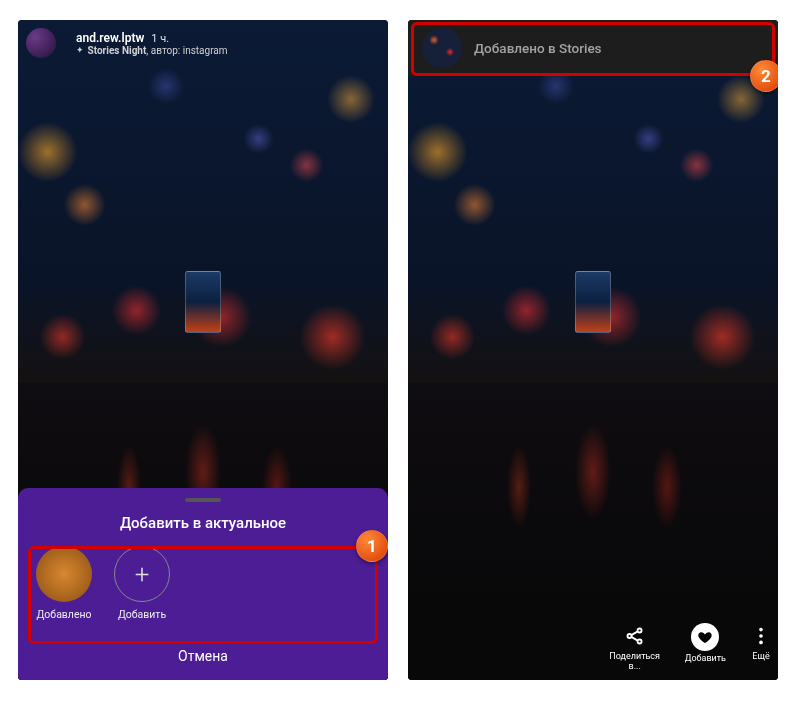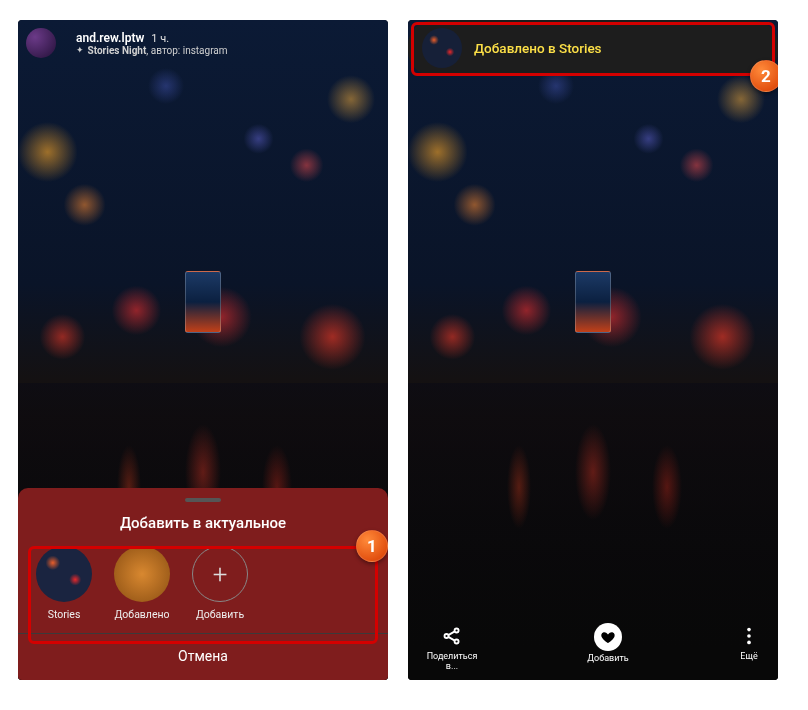--- a/index.html
+++ b/index.html
@@ -38,21 +38,21 @@
   
   .story-header { position: absolute; top: 8px; left: 8px; display: flex; align-items: center; gap: 20px; color: #fff; }
   .avatar { width: 30px; height: 30px; border-radius: 50%;
     background: radial-gradient(circle at 30% 30%, #6b3a88, #241038); }
   .story-header .txt .line1 { font-size: 12px; font-weight: 600; }
   .story-header .txt .line1 span.time { font-weight: 400; color: #e0e0e0; margin-left: 4px; font-size:11px; }
   .story-header .txt .line2 { font-size: 10px; color: #d0d0d0; display:flex; align-items:center; gap:4px; }
   .sparkle { font-size:9px; }
 
   
-  .sheet { position: absolute; left:0; right:0; bottom:0; background: #7f1d1d; border-top-left-radius: 10px; border-top-right-radius: 10px; padding: 10px 0 0; color:#fff; }
+  .sheet { position: absolute; left:0; right:0; bottom:0; background: #4c1d95; border-top-left-radius: 10px; border-top-right-radius: 10px; padding: 10px 0 0; color:#fff; }
   .grab { width: 36px; height: 4px; background:#555; border-radius:2px; margin: 0 auto 12px; }
   .sheet-title { text-align:center; font-size: 15px; font-weight:500; margin-bottom: 14px; }
   .highlight-row { display:flex; gap: 22px; padding: 0 18px 12px; }
   .hi-item { display:flex; flex-direction:column; align-items:center; gap:6px; }
   .hi-circ { width:56px; height:56px; border-radius:50%; }
   .hi-circ.stories { background:
       radial-gradient(circle 12px at 30% 30%, rgba(255,100,40,0.9), transparent 60%),
       radial-gradient(circle 10px at 70% 60%, rgba(255,40,40,0.9), transparent 60%),
       #1a2440; }
   .hi-circ.actual { background:
@@ -61,32 +61,32 @@
   .hi-label { font-size:10.5px; color:#eee; }
   .cancel { text-align:center; font-size:14px; padding: 14px 12px 16px; border-top:1px solid #3a3a3a; }
 
   
   .anno { position:absolute; border:3px solid #d40000; border-radius:6px; pointer-events:none; }
   .anno1 { left:10px; right:10px; top:526px; height:98px; }
   .badge { position:absolute; width:32px; height:32px; border-radius:50%; background: radial-gradient(circle at 35% 30%, #ff8a3a, #d73a00); color:#fff; font-weight:700; font-size:17px; display:flex; align-items:center; justify-content:center; border:1px solid #fff2; box-shadow:0 2px 4px rgba(0,0,0,0.4); z-index:50; }
   .badge1 { top:510px; right:0px; }
 
   
-  .toast-bar { position:absolute; top:0; left:0; right:0; height:56px; background:#1d1d1d; display:flex; align-items:center; gap:12px; padding:0 14px; color:#fde047;border-radius:25px; }
+  .toast-bar { position:absolute; top:0; left:0; right:0; height:56px; background:#1d1d1d; display:flex; align-items:center; gap:12px; padding:0 14px; color:#a3a3a3; }
   .toast-thumb { width:40px; height:40px; border-radius:50%;
     background:
       radial-gradient(circle 8px at 30% 30%, rgba(255,100,40,0.9), transparent 60%),
       radial-gradient(circle 7px at 70% 60%, rgba(255,40,40,0.9), transparent 60%),
       #162038; }
   .toast-text { font-size:13.5px; font-weight:500; }
   .anno2 { left:3px; right:3px; top:2px; height:54px; }
   .badge2 { top:40px; right:-4px; }
 
   
-  .action-row { position:absolute; bottom:8px; left:0; right:0; display:flex; justify-content:space-between; padding: 0 16px; color:#fff; }
+  .action-row { position:absolute; bottom:8px; left:0; right:0; display:flex; justify-content:flex-end; gap:22px; padding: 0 4px; color:#fff; }
   .action { display:flex; flex-direction:column; align-items:center; gap:3px; }
   .action .ic { width:26px; height:26px; display:flex; align-items:center; justify-content:center; }
   .action .ic svg { width:22px; height:22px; }
   .action .ic.heart { width:28px; height:28px; border-radius:50%; background:#fff; }
   .action .ic.heart svg { width:16px; height:16px; }
   .action-label { font-size:9px; text-align:center; line-height:1.1; max-width:56px; }
 </style>
 </head>
 <body>
 
@@ -110,24 +110,20 @@
             <span>автор: instagram</span>
           </span>
         </div>
       </div>
     </div>
 
     <div class="sheet">
       <div class="grab"></div>
       <div class="sheet-title">Добавить в актуальное</div>
       <div class="highlight-row">
-        <div class="hi-item">
-          <div class="hi-circ stories"></div>
-          <div class="hi-label">Stories</div>
-        </div>
         <div class="hi-item">
           <div class="hi-circ actual"></div>
           <div class="hi-label">Добавлено</div>
         </div>
         <div class="hi-item">
           <div class="hi-circ add">+</div>
           <div class="hi-label">Добавить</div>
         </div>
       </div>
       <div class="cancel">Отмена</div>

